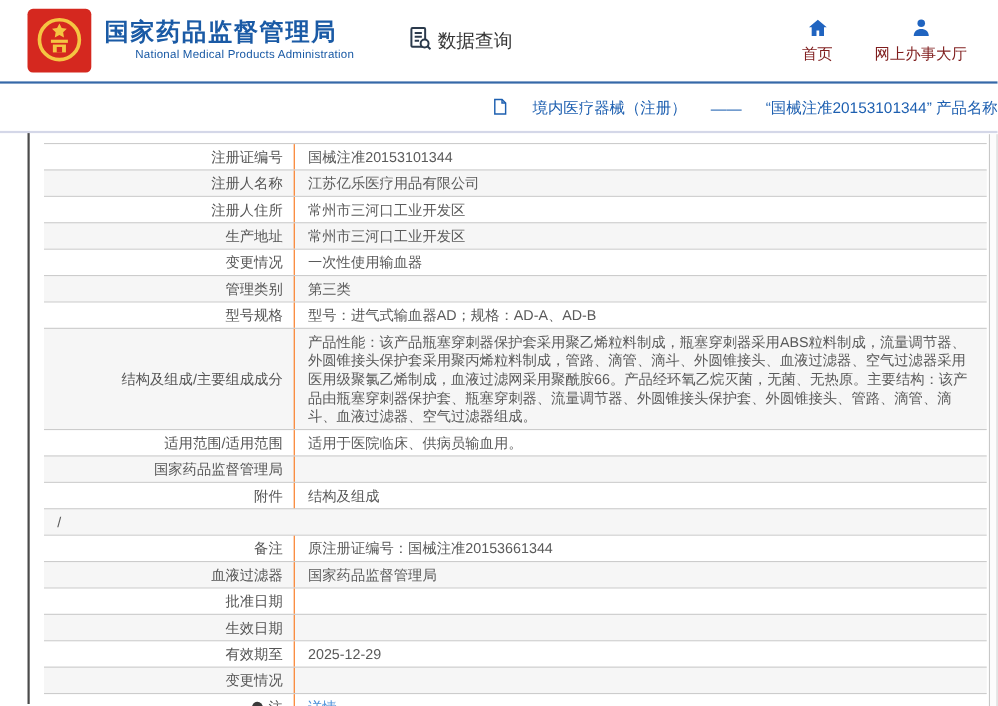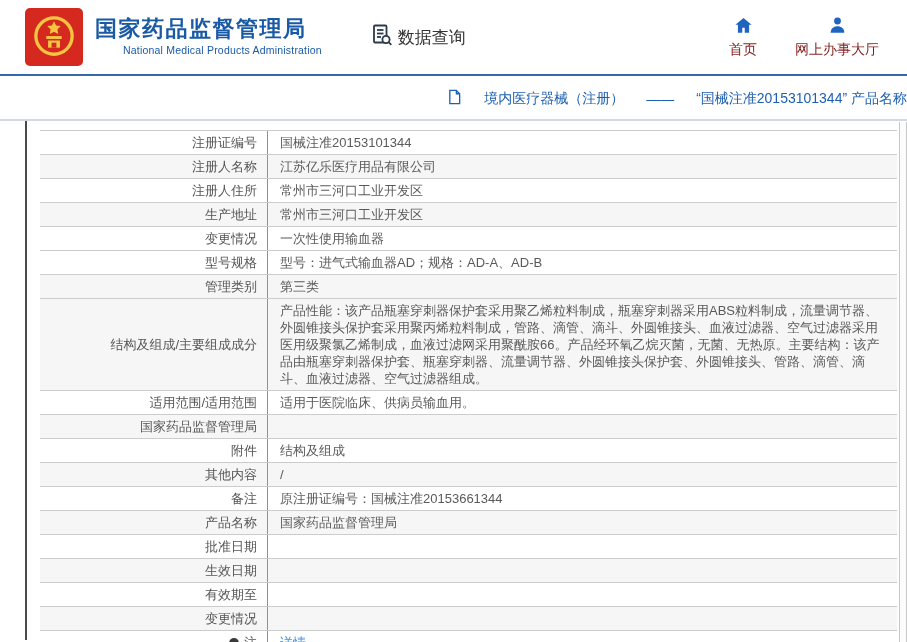--- a/index.html
+++ b/index.html
@@ -189,76 +189,76 @@
   <div class="row alt">
     <div class="row-label">生产地址</div>
     <div class="row-value">常州市三河口工业开发区</div>
   </div>
 
   <div class="row">
     <div class="row-label">变更情况</div>
     <div class="row-value">一次性使用输血器</div>
   </div>
 
+  <div class="row alt">
+    <div class="row-label">管理类别</div>
+    <div class="row-value">第三类</div>
+  </div>
+
   <div class="row">
     <div class="row-label">型号规格</div>
     <div class="row-value">型号：进气式输血器AD；规格：AD-A、AD-B</div>
   </div>
 
   <div class="row alt">
-    <div class="row-label">管理类别</div>
-    <div class="row-value">第三类</div>
-  </div>
-
-  <div class="row alt">
     <div class="row-label">结构及组成/主要组成成分</div>
     <div class="row-value">产品性能：该产品瓶塞穿刺器保护套采用聚乙烯粒料制成，瓶塞穿刺器采用ABS粒料制成，流量调节器、外圆锥接头保护套采用聚丙烯粒料制成，管路、滴管、滴斗、外圆锥接头、血液过滤器、空气过滤器采用医用级聚氯乙烯制成，血液过滤网采用聚酰胺66。产品经环氧乙烷灭菌，无菌、无热原。主要结构：该产品由瓶塞穿刺器保护套、瓶塞穿刺器、流量调节器、外圆锥接头保护套、外圆锥接头、管路、滴管、滴斗、血液过滤器、空气过滤器组成。</div>
   </div>
 
   <div class="row">
     <div class="row-label">适用范围/适用范围</div>
     <div class="row-value">适用于医院临床、供病员输血用。</div>
   </div>
 
   <div class="row alt">
     <div class="row-label">国家药品监督管理局</div>
     <div class="row-value"></div>
   </div>
 
   <div class="row">
     <div class="row-label">附件</div>
     <div class="row-value">结构及组成</div>
   </div>
 
   <div class="row alt">
-    <div class="row-label">其他内容</div>
     <div class="row-value">/</div>
   </div>
 
   <div class="row">
     <div class="row-label">备注</div>
     <div class="row-value">原注册证编号：国械注准20153661344</div>
   </div>
 
   <div class="row alt">
-    <div class="row-label">产品名称</div>
+    <div class="row-label">血液过滤器</div>
     <div class="row-value">国家药品监督管理局</div>
   </div>
 
   <div class="row">
     <div class="row-label">批准日期</div>
   </div>
 
   <div class="row alt">
     <div class="row-label">生效日期</div>
     <div class="row-value"></div>
   </div>
 
   <div class="row">
     <div class="row-label">有效期至</div>
+    <div class="row-value">2025-12-29</div>
   </div>
 
   <div class="row alt">
     <div class="row-label">变更情况</div>
     <div class="row-value"></div>
   </div>
 
   <div class="row">
     <div class="row-label"><span class="note-icon"></span>注</div>
     <div class="row-value">

